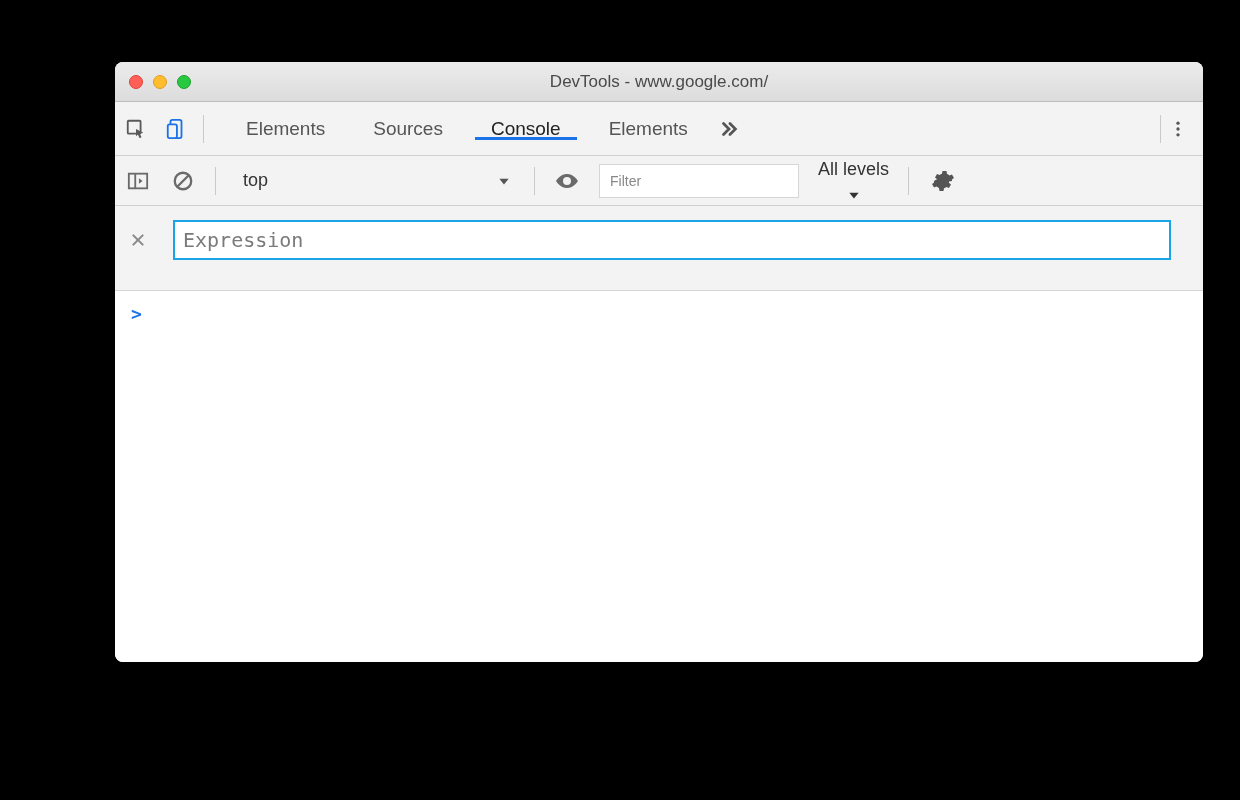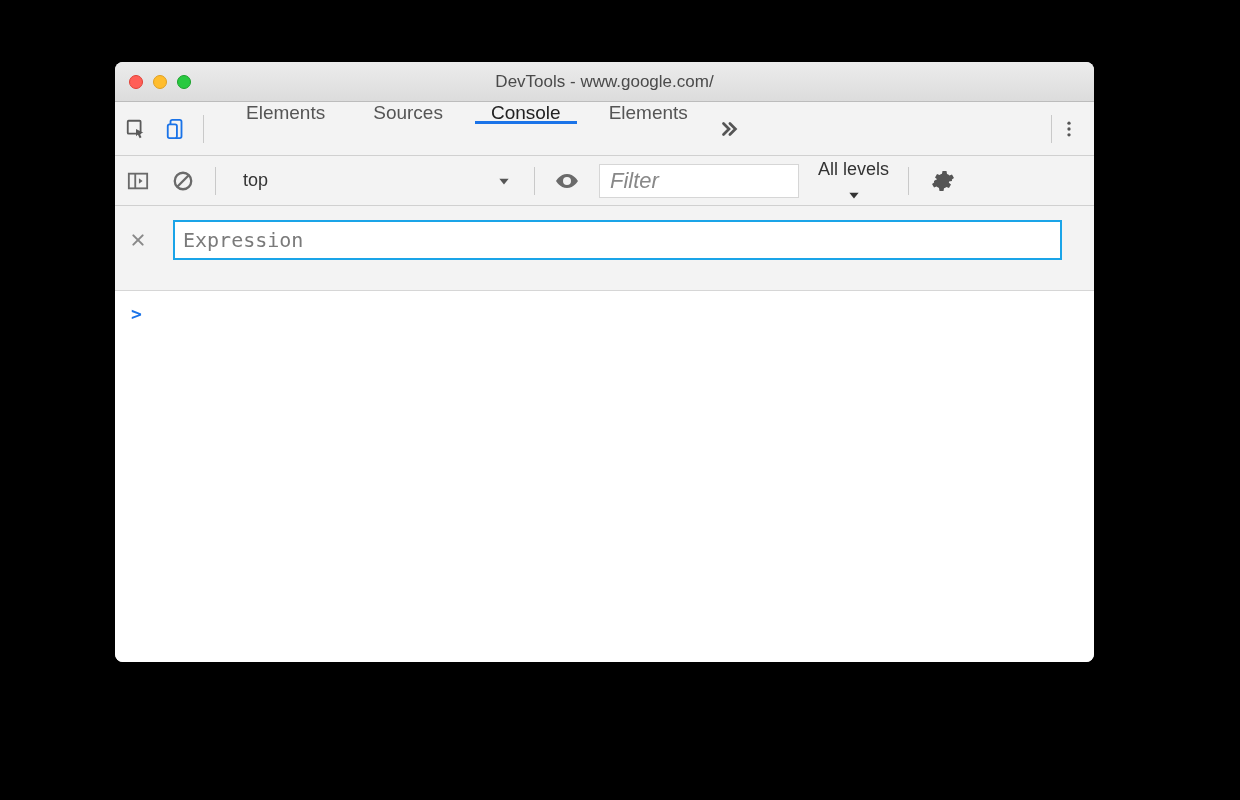--- a/index.html
+++ b/index.html
@@ -9,21 +9,21 @@
     width: 1240px;
     height: 800px;
     background: #000;
     font-family: -apple-system, "Helvetica Neue", Arial, sans-serif;
     overflow: hidden;
   }
   .window {
     position: absolute;
     left: 115px;
     top: 62px;
-    width: 979px;
+    width: 1088px;
     height: 600px;
     background: #ffffff;
     border-radius: 8px;
     box-shadow: 0 25px 60px rgba(0,0,0,0.55);
     display: flex;
     flex-direction: column;
     overflow: hidden;
   }
   
   .titlebar {
@@ -72,21 +72,21 @@
     display:flex; align-items:center; justify-content:center;
     color:#5a5a5a;
   }
   .icon-btn.active { color:#1a73e8; }
   .vdiv {
     width:1px; height:28px;
     background:#c9c9c9;
   }
   .tabs {
     display:flex;
-    align-items:flex-start;
+    align-items:center;
     height:100%;
     gap: 0;
   }
   .tab {
     display:flex;
     align-items:center;
     padding: 0 24px;
     font-size:19px;
     color:#555;
     position:relative;
@@ -133,23 +133,22 @@
     justify-content:space-between;
     color:#333;
   }
   .context-select .caret { color:#555; }
   .filter-input {
     border:1px solid #d6d6d6;
     background:#fff;
     height:34px;
     width:200px;
     padding:8px 10px;
-    font-size:22px;
+    font-size:14px;
     color:#333;
-    font-style:italic;
   }
   .filter-input::placeholder{ color:#888; }
   .levels {
     display:flex; align-items:center;
     gap:8px;
     color:#333;
     white-space:nowrap;
     flex-direction:column;
   }
   .gear {

